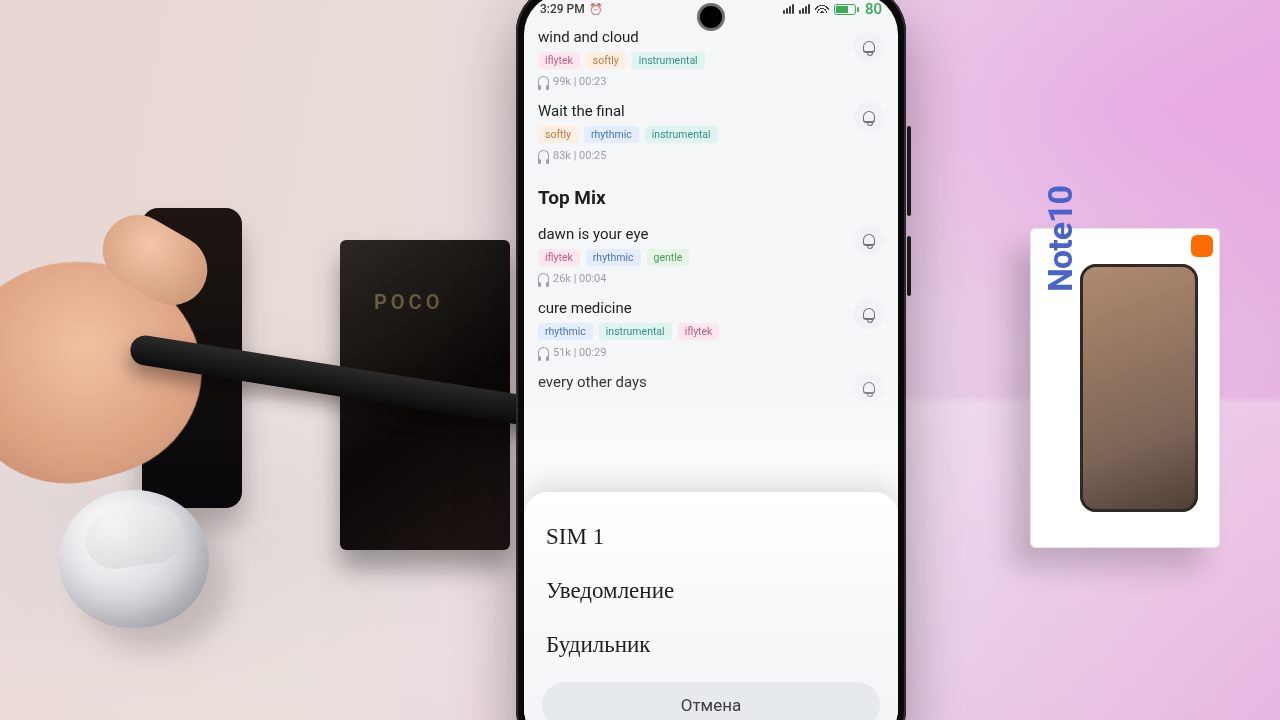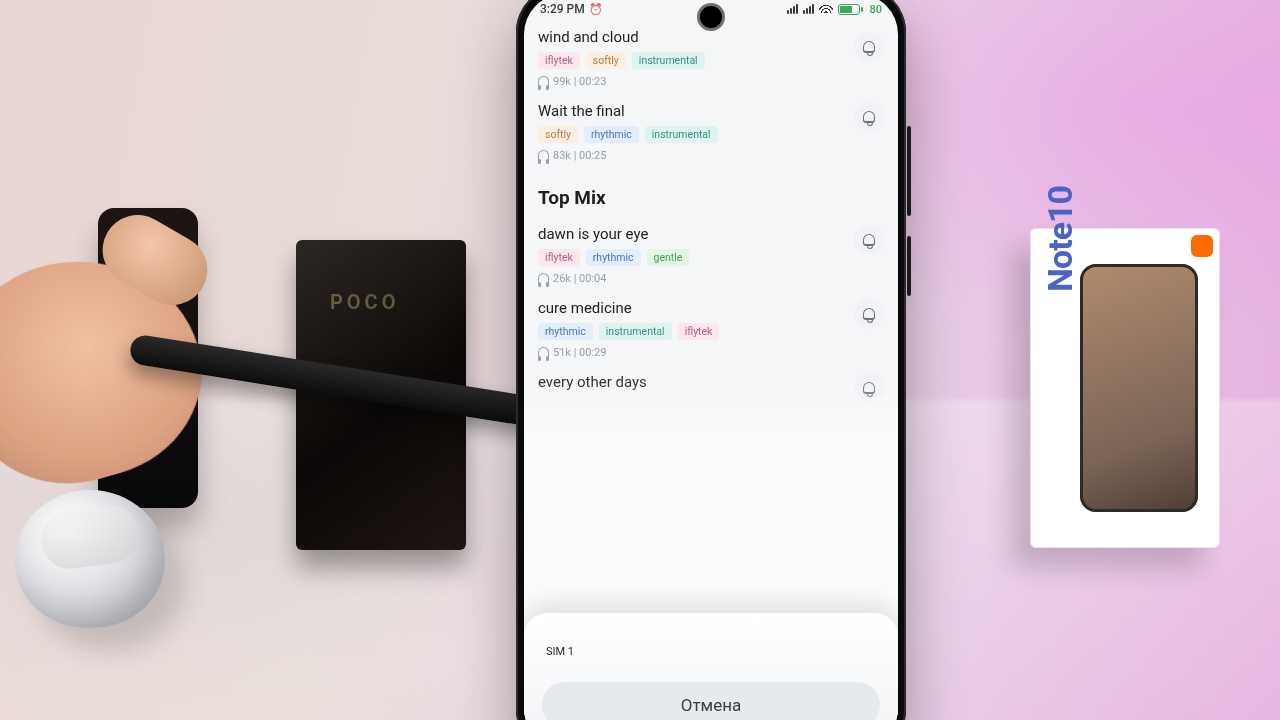--- a/index.html
+++ b/index.html
@@ -14,21 +14,21 @@
   
   .bg-desk {
     position:absolute; inset:0;
     background:
       radial-gradient(ellipse 70% 55% at 90% 15%, rgba(236,130,230,.30), transparent 60%),
       radial-gradient(ellipse 50% 40% at 12% 70%, rgba(160,160,170,.18), transparent 70%),
       linear-gradient(180deg, transparent 55%, rgba(255,255,255,.28) 56%, rgba(255,255,255,.08) 100%);
   }
 
   
-  .prop { position:absolute; filter:saturate(.85); }
+  .prop { position:absolute; filter:saturate(.85);margin-left:44px; }
   .earbud-case { left:15px; top:490px; width:150px; height:138px; border-radius:50% 50% 48% 48%; background:radial-gradient(circle at 35% 30%, #fff, #d6d6de 60%, #a9aab4 100%); box-shadow: inset -12px -18px 30px rgba(0,0,0,.15), 20px 22px 26px rgba(0,0,0,.15); }
   .earbud-lid { position:absolute; left:26px; top:18px; width:98px; height:58px; border-radius:50px; background:linear-gradient(#eee,#ccc); transform:rotate(-8deg); opacity:.45;}
   .phone-small { left:98px; top:208px; width:100px; height:300px; border-radius:16px; background:linear-gradient(#2a1e1a,#0c0c0f); box-shadow:0 20px 28px rgba(0,0,0,.25); filter:blur(.5px) brightness(.7);}
   .poco-box { left:296px; top:240px; width:170px; height:310px; border-radius:6px; background:linear-gradient(145deg,#2e2723,#0b0807 55%,#201513 100%); box-shadow:0 18px 26px rgba(0,0,0,.35);}
   .poco-label { position:absolute; top:50px; left:34px; color:#f2d57a; letter-spacing:4px; font-size:20px; font-weight:600; opacity:.35;}
   .poco-x3 { position:absolute; top:138px; left:16px; color:#f6c04d; font-size:62px; font-weight:700; letter-spacing:-2px; opacity:.75; text-shadow:0 0 18px rgba(255,160,60,.25);}
   .stylus { position:absolute; left:128px; top:366px; width:420px; height:30px; border-radius:16px; background:linear-gradient(180deg,#2a2a2a,#0c0c0c); transform:rotate(9deg); box-shadow:0 10px 18px rgba(0,0,0,.35);}
   .stylus:after{content:"";position:absolute;right:-40px;top:9px;width:55px;height:11px;border-radius:8px;background:linear-gradient(90deg,#444,#aaa 55%,#444);transform:rotate(0deg);} 
   .hand { position:absolute; left:-40px; top:260px; width:240px; height:220px; border-radius:50% 60% 50% 50%; background:radial-gradient(circle at 55% 40%, #f1c1a2, #dca282 60%, #b9836a 100%); transform:rotate(-16deg); filter:blur(.5px);}
   .thumb { position:absolute; left:100px; top:225px; width:110px; height:70px; border-radius:40px; background:radial-gradient(circle at 40% 35%, #f4c6a9, #c7926f); transform:rotate(30deg);}
@@ -58,21 +58,21 @@
   .sig i{width:2px;background:#3a3a3a;display:inline-block;border-radius:1px;}
   .sig i:nth-child(1){height:4px}.sig i:nth-child(2){height:6px}.sig i:nth-child(3){height:8px}.sig i:nth-child(4){height:10px}
   .wifi:before{content:"";display:inline-block;width:14px;height:10px;background:
     radial-gradient(circle at 50% 100%, #3a3a3a 2px, transparent 2px),
     radial-gradient(circle at 50% 100%, transparent 4px, #3a3a3a 4px, #3a3a3a 5px, transparent 5px),
     radial-gradient(circle at 50% 100%, transparent 7px, #3a3a3a 7px, #3a3a3a 8px, transparent 8px);}
   .batt{display:inline-flex;align-items:center;gap:1px;}
   .batt .body{width:22px;height:11px;border:1px solid #3bab58;border-radius:3px;position:relative;}
   .batt .body:before{content:"";position:absolute;left:1px;top:1px;bottom:1px;width:60%;background:#3bab58;border-radius:1px;}
   .batt .cap{width:2px;height:5px;background:#3bab58;border-radius:1px;}
-  .batt-txt{font-size:11px;color:#3bab58;margin-left:1px;}
+  .batt-txt{font-size:15px;color:#3bab58;margin-left:1px;}
 
   .content{padding:0 14px 0 14px; height:calc(100% - 30px); overflow:hidden; position:relative;}
 
   .track{padding:8px 0 6px 0; display:flex; align-items:flex-start; justify-content:space-between; gap:10px;}
   .track .info{flex:1;}
   .title{font-size:15px; color:#1f1f1f; margin-bottom:6px;}
   .chips{display:flex; gap:6px; flex-wrap:wrap; margin-bottom:6px;}
   .chip{font-size:10.5px; padding:2px 7px; border-radius:4px; color:#5b5b5b; background:#eceef1;}
   .chip.pink{background:#fde6ee; color:#b85d83;}
   .chip.orange{background:#fdeee2; color:#c07d3e;}
@@ -96,21 +96,21 @@
   
   .scrim{position:absolute;inset:0;background:linear-gradient(180deg, rgba(255,255,255,0) 48%, rgba(255,255,255,.55) 58%, rgba(255,255,255,.72) 100%);} 
   .sheet{
     position:absolute; left:0; right:0; bottom:0;
     background:linear-gradient(180deg,#ffffff,#f1f3f5);
     border-radius:24px 24px 0 0;
     padding:18px 18px 20px;
     box-shadow: 0 -8px 28px rgba(0,0,0,.13);
   }
   .sheet-option{
-    padding:14px 4px; font-size:11px; color:#1f1f1f; cursor:pointer;
+    padding:14px 4px; font-size:23px; color:#1f1f1f; cursor:pointer;font-family:Liberation Serif, serif;
   }
   .sheet-cancel{
     margin-top:10px; background:#e6e9ed; border-radius:24px; height:46px;
     display:flex; align-items:center; justify-content:center;
     font-size:17px; color:#3d3d3d; cursor:pointer;
   }
 </style>
 </head>
 <body>
 
@@ -244,20 +244,22 @@
               <span class="bell-icon"></span>
             </div>
           </div>
         </div>
 
       <div class="scrim"></div>
 
       <div class="sheet">
         <div id="sheet-options">
             <div class="sheet-option">SIM 1</div>
+            <div class="sheet-option">Уведомление</div>
+            <div class="sheet-option">Будильник</div>
           </div>
         <div class="sheet-cancel">
           <span>Отмена</span>
         </div>
       </div>
     </div>
 
   </div>
 </div>
 

